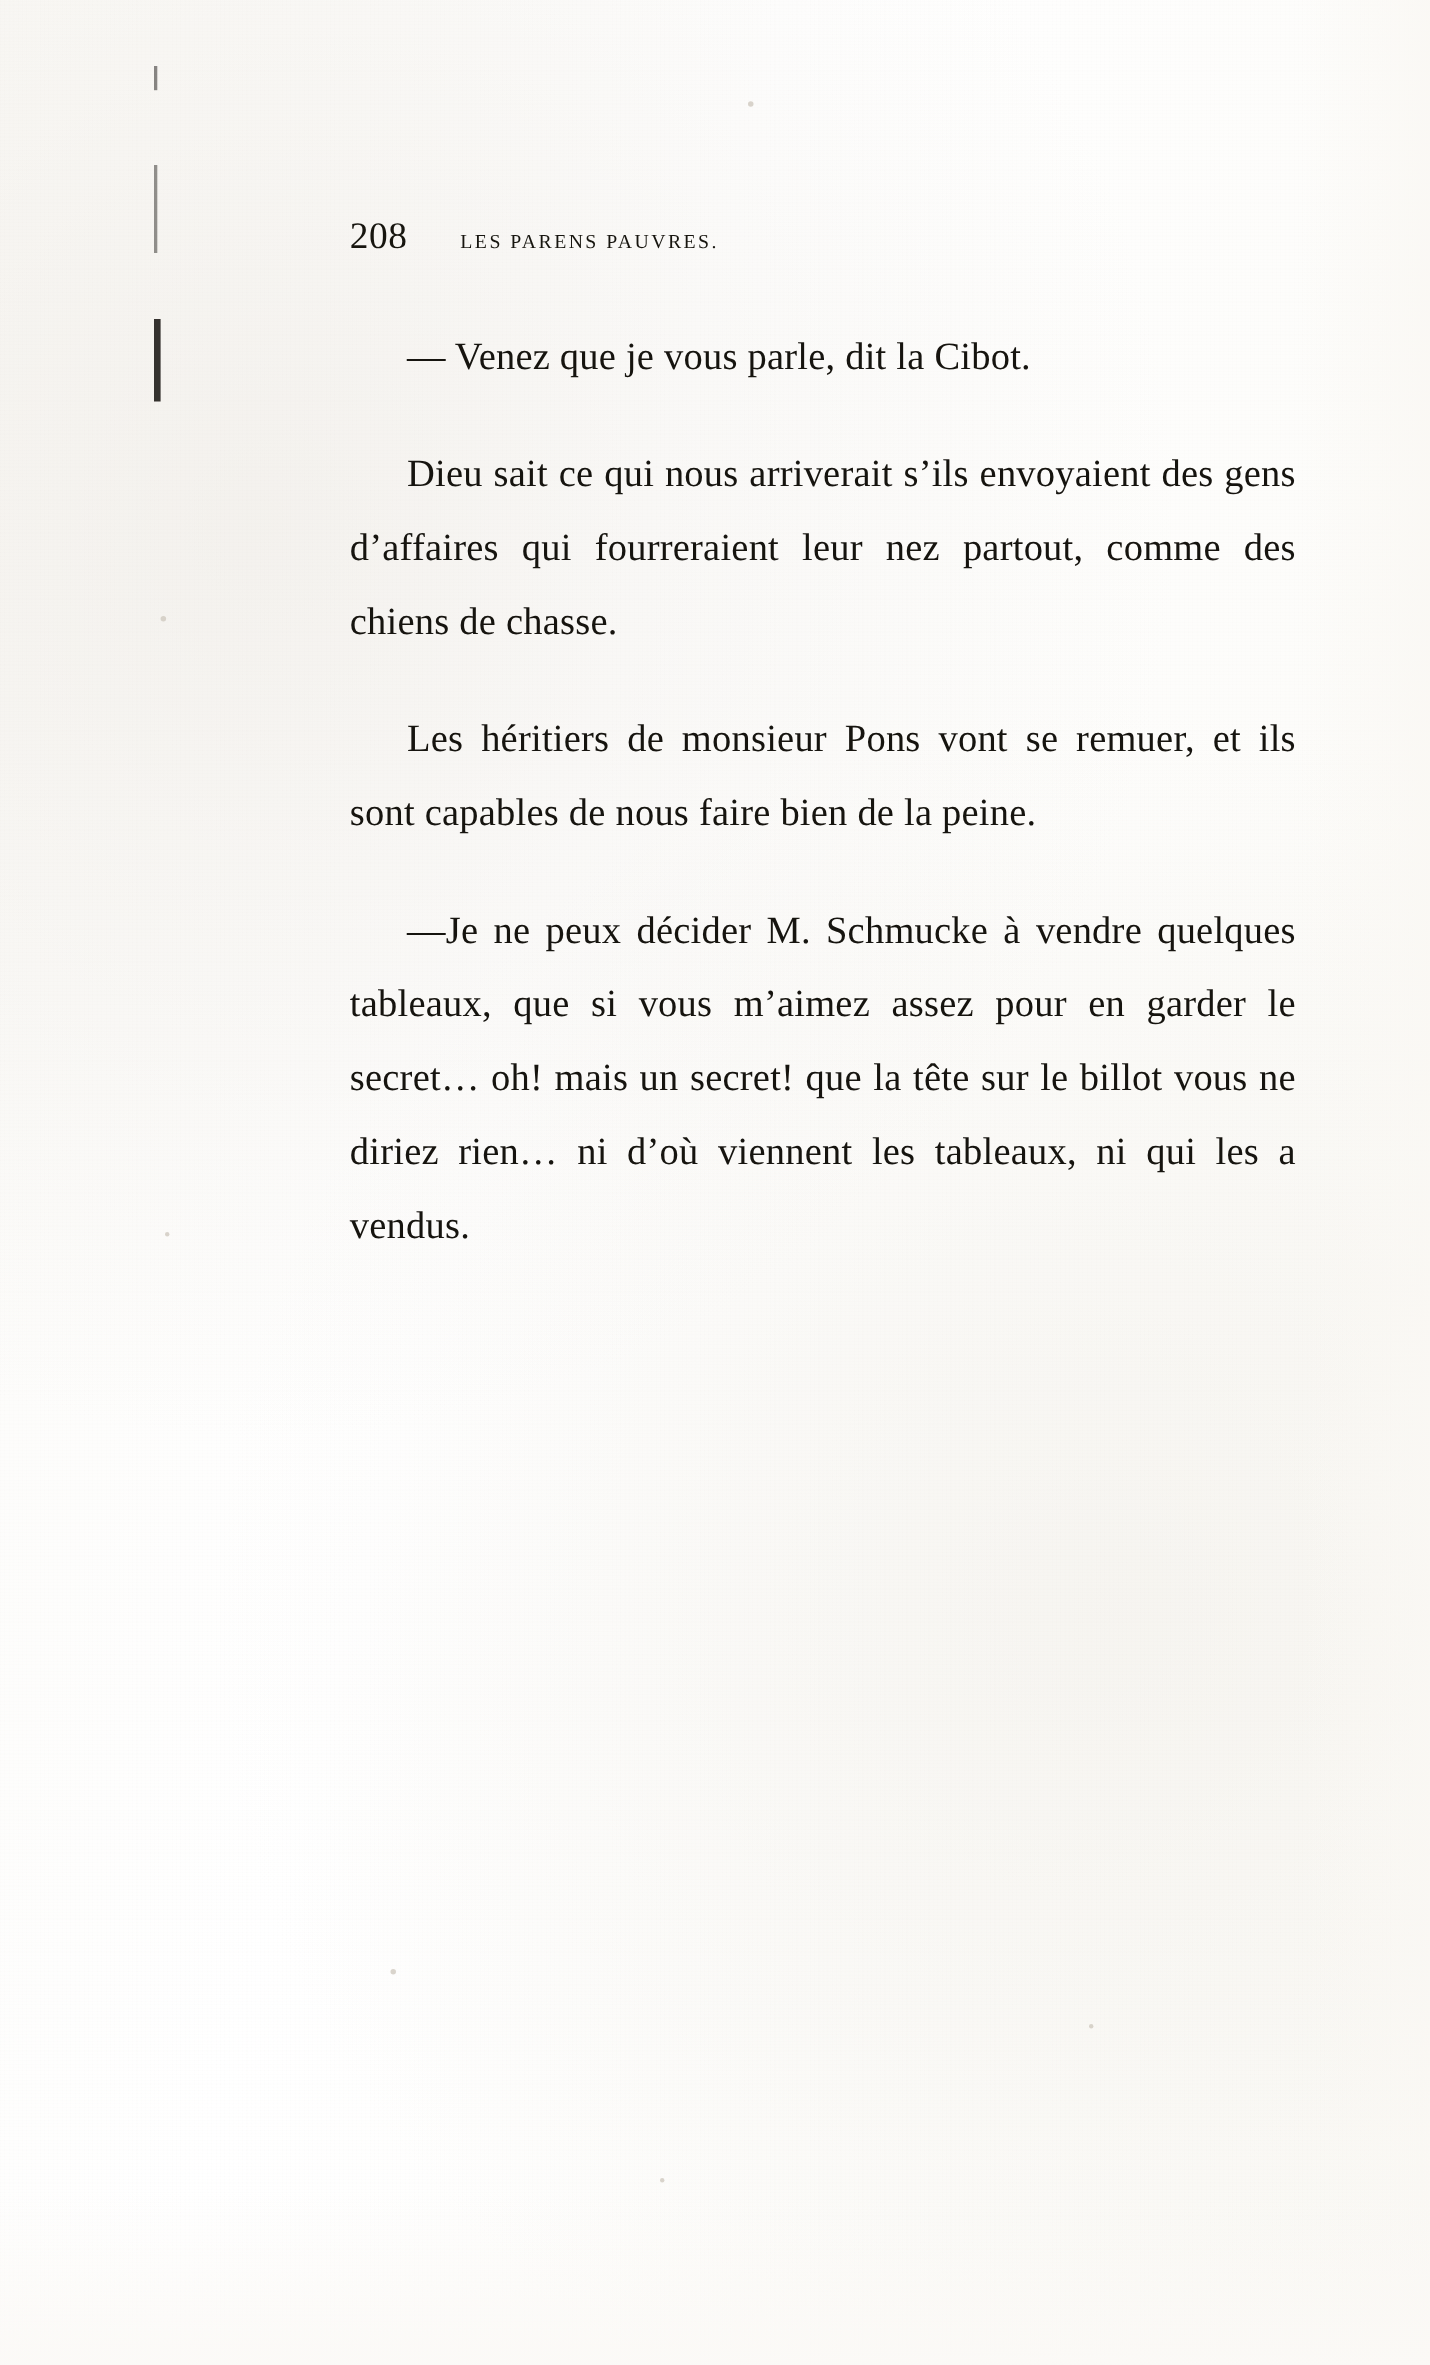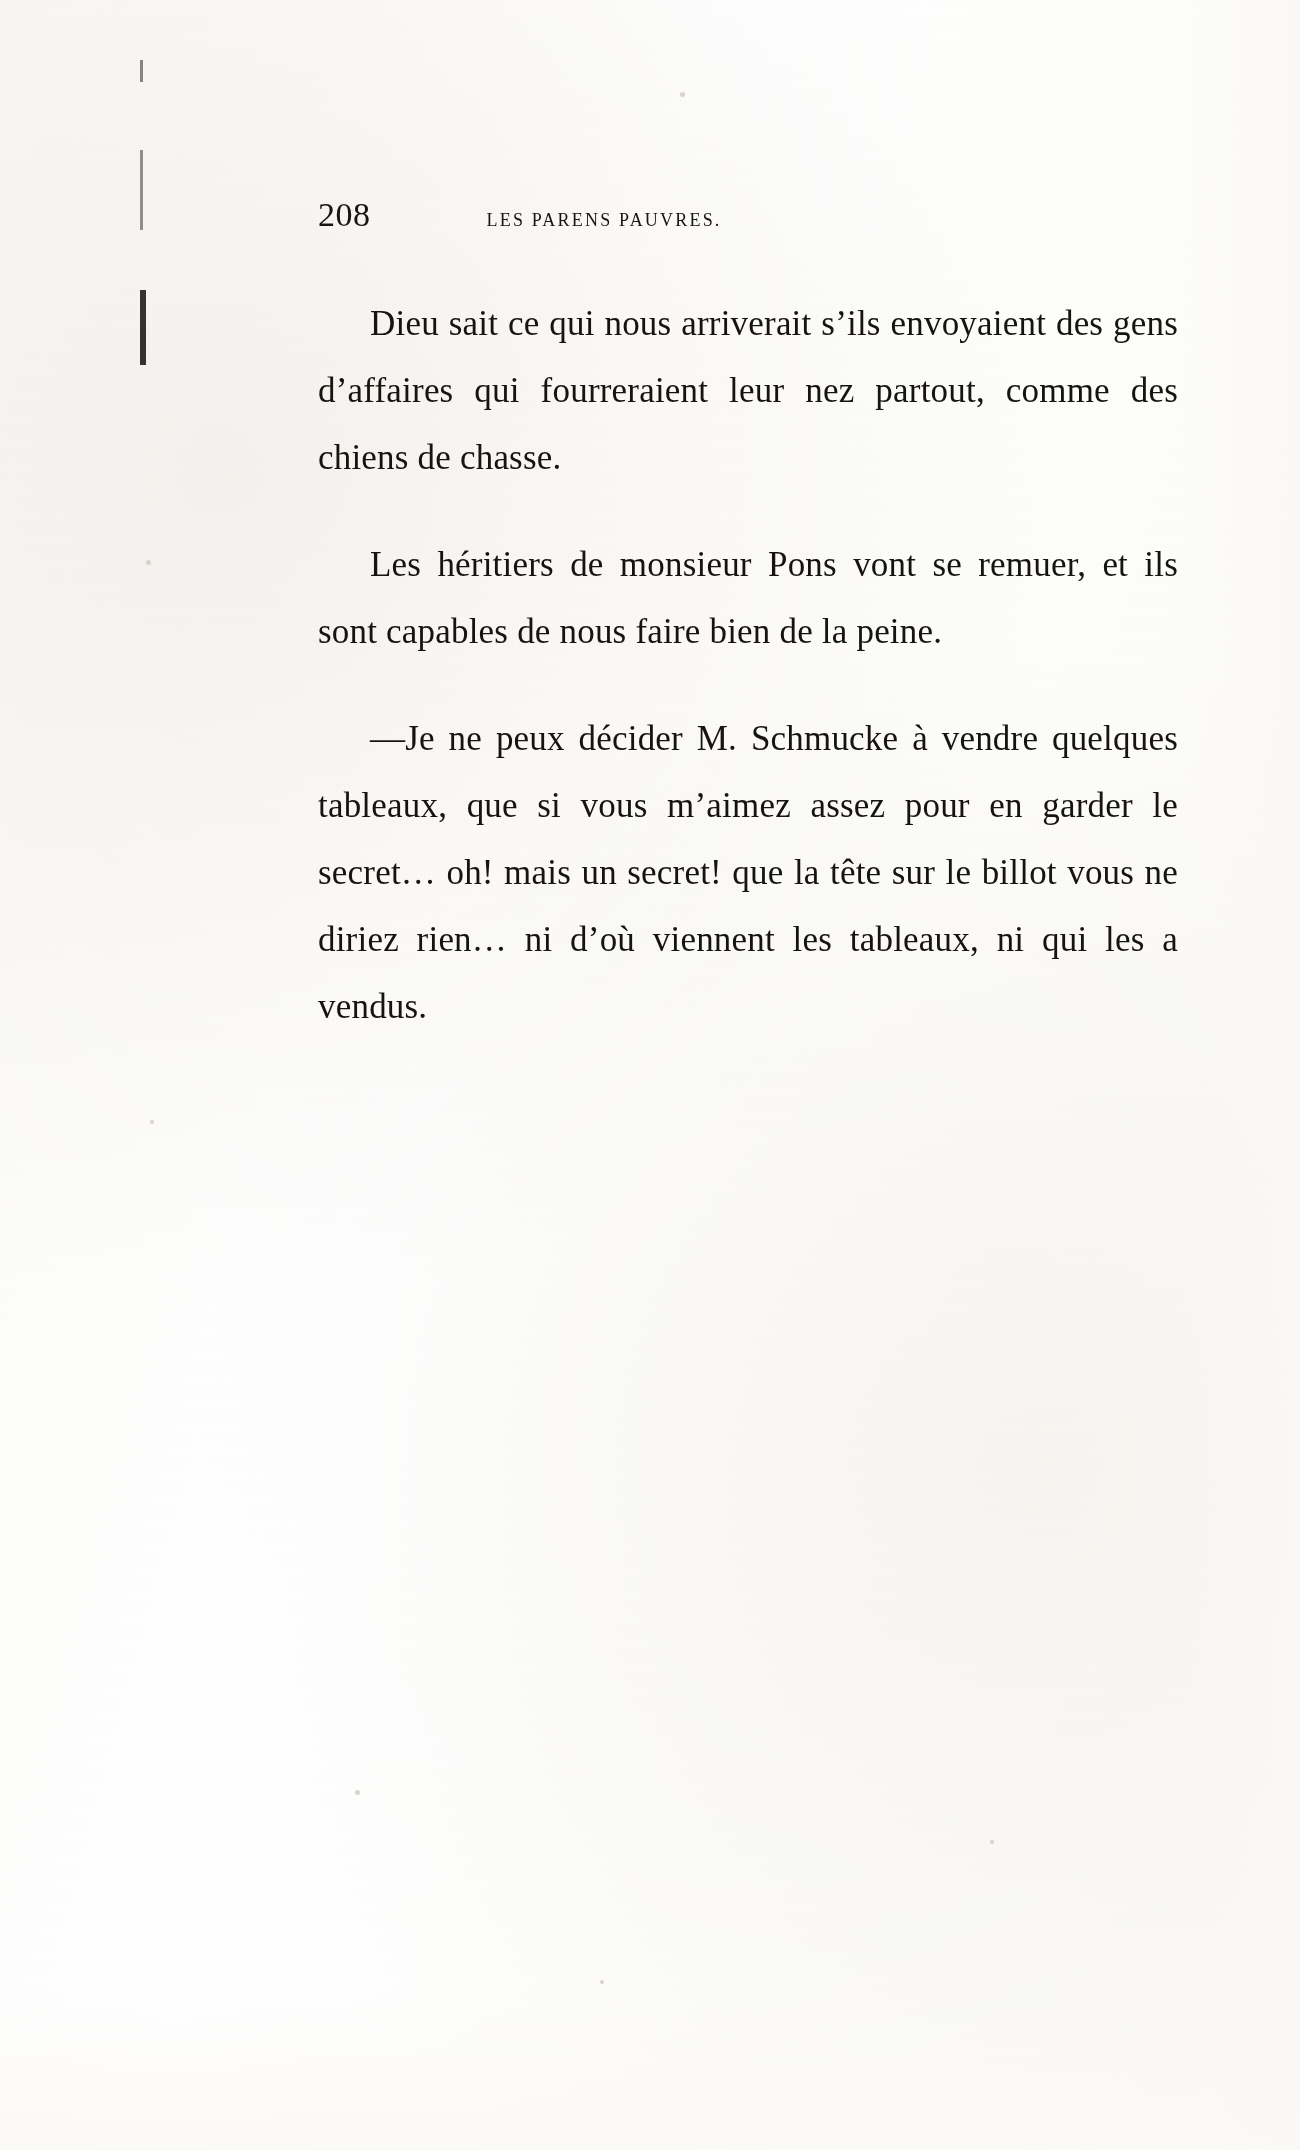--- a/index.html
+++ b/index.html
@@ -50,21 +50,21 @@
   }
   .text-block {
     position: absolute;
     left: 318px;
     top: 196px;
     width: 860px;
   }
   .running-head {
     display: flex;
     align-items: baseline;
-    gap: 116px;
+    gap: 48px;
     margin-bottom: 56px;
     color: #17150f;
   }
   .folio {
     font-size: 34px;
     letter-spacing: 0.5px;
   }
   .head-title {
     font-size: 18px;
     font-variant: small-caps;
@@ -119,20 +119,21 @@
   <div class="speck" style="left:990px; top:1840px; width:4px; height:4px;"></div>
   <div class="speck" style="left:680px; top:92px; width:5px; height:5px;"></div>
 
   <div class="text-block">
 
     <div class="running-head">
       <span class="folio">208</span>
       <span class="head-title">LES PARENS PAUVRES.</span>
     </div>
 
+    <p class="para">— Venez que je vous parle, dit la Cibot.</p>
     <p class="para">Dieu sait ce qui nous arriverait s’ils envoyaient des gens d’affaires qui fourreraient leur nez partout, comme des chiens de chasse.</p>
     <p class="para">Les héritiers de monsieur Pons vont se remuer, et ils sont capables de nous faire bien de la peine.</p>
     <p class="para">—Je ne peux décider M. Schmucke à vendre quelques tableaux, que si vous m’aimez assez pour en garder le secret… oh! mais un secret! que la tête sur le billot vous ne diriez rien… ni d’où viennent les tableaux, ni qui les a vendus.</p>
 
   </div>
 
   <div class="fade-right"></div>
   <div class="fade-bottom"></div>
 </div>
 

